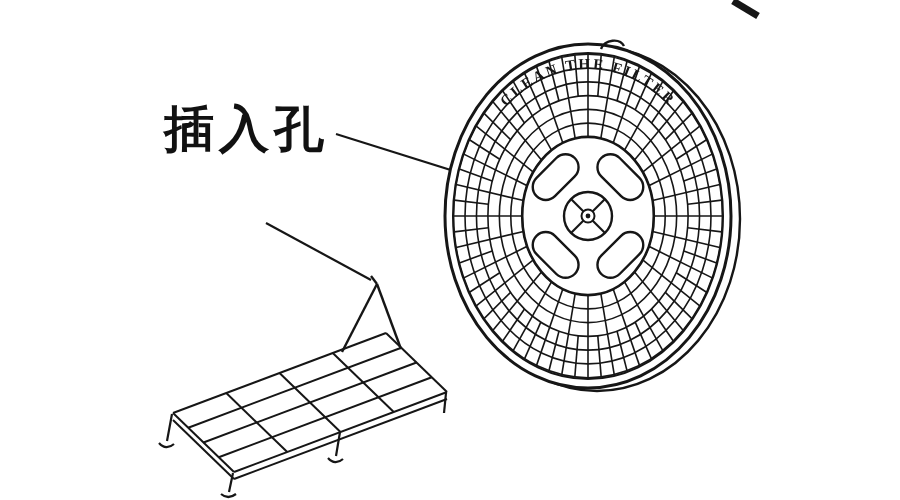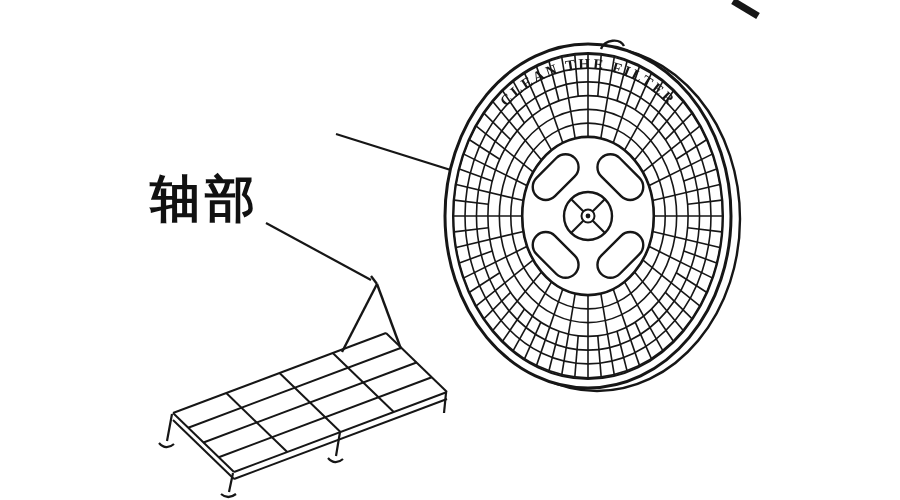--- a/index.html
+++ b/index.html
@@ -14,22 +14,22 @@
   }
   .label-insertion{left:164px;top:102px;}
   .label-shaft{left:150px;top:172px;}
   svg{position:absolute;left:0;top:0;}
 </style>
 </head>
 <body>
 
 <div class="stage">
 
+  <div class="label label-insertion">插入孔</div>
 
-  <div class="label label-shaft">轴部</div>
 
   <svg width="900" height="500" viewBox="0 0 900 500">
 
     <defs>
       <path id="tcurve" d="M 497 118 A 122 147 0 0 1 679 118"></path>
     </defs>
 
     <g>
       <path d="M733,1 L758,16" stroke="#161616" stroke-width="7" fill="none"></path>
     </g>

